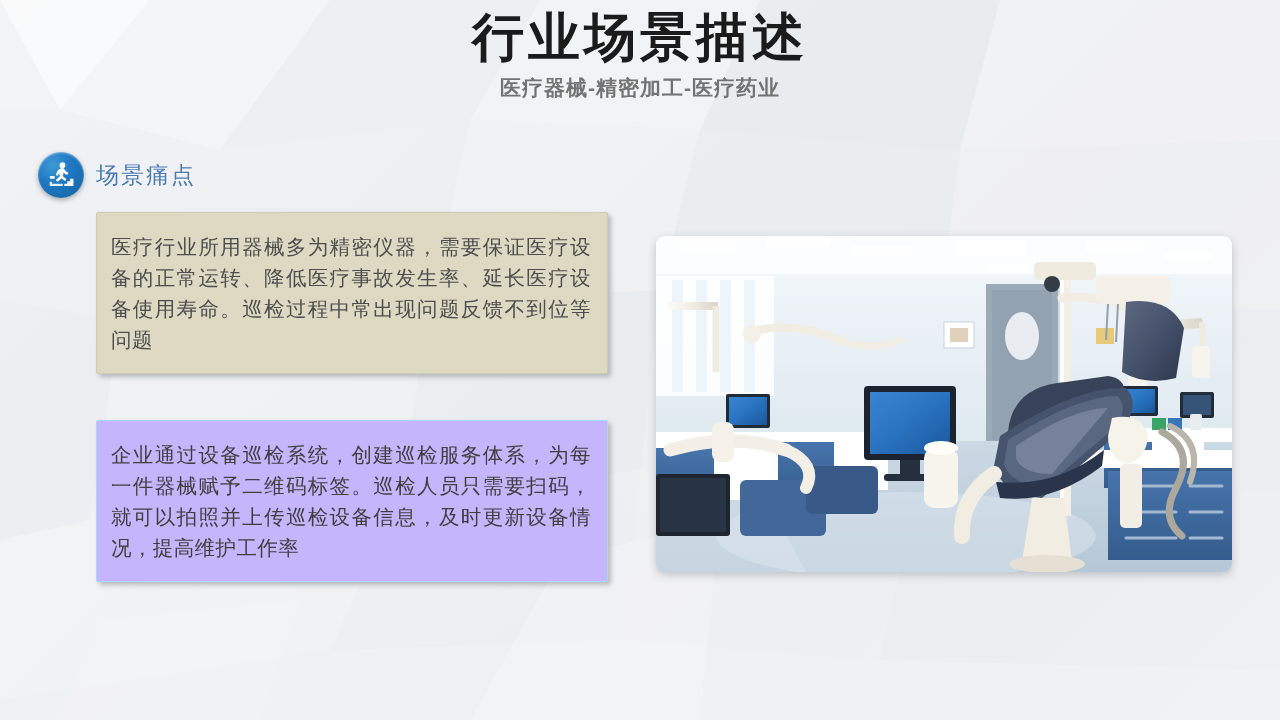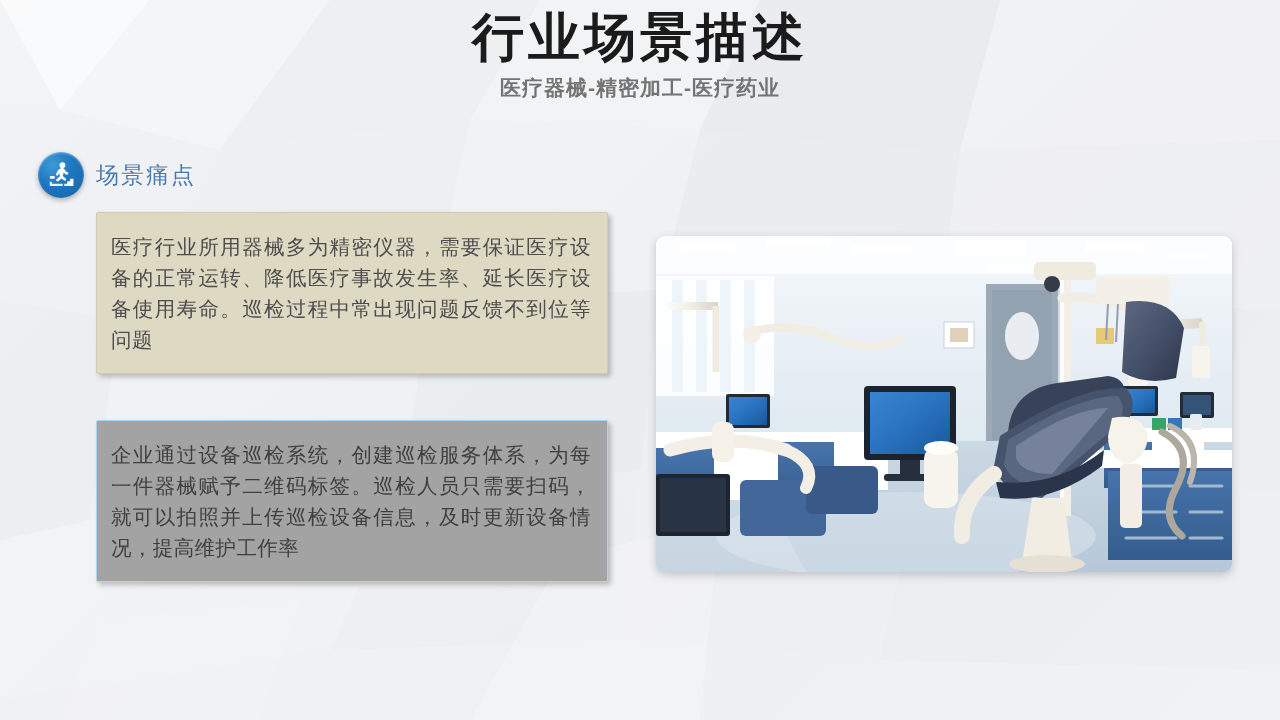--- a/index.html
+++ b/index.html
@@ -46,21 +46,21 @@
     text-shadow:0 1px 0 rgba(255,255,255,.7);
   }
 
   .box{
     position:relative;margin-left:96px;width:512px;
     box-sizing:border-box;padding:18px 16px 18px 14px;
     border-radius:2px;
     box-shadow:3px 3px 5px rgba(90,95,100,.38);
   }
   .box-pain{background:#ddd9c3;border:1px solid #cfcab1;margin-top:12px;}
-  .box-sol{background:#a3a3a3;border:1px solid #a9d6f3;margin-top:30px;}
+  .box-sol{background:#c4b5fd;border:1px solid #a9d6f3;margin-top:30px;}
   .box p{
     margin:0;
     font-size:20.5px;line-height:31px;letter-spacing:.4px;
     color:#4d4d4d;text-align:justify;
   }
   .box-sol p{color:#3f3f3f;}
 
   
   .photo{
     position:absolute;left:656px;top:236px;width:576px;height:336px;z-index:4;

